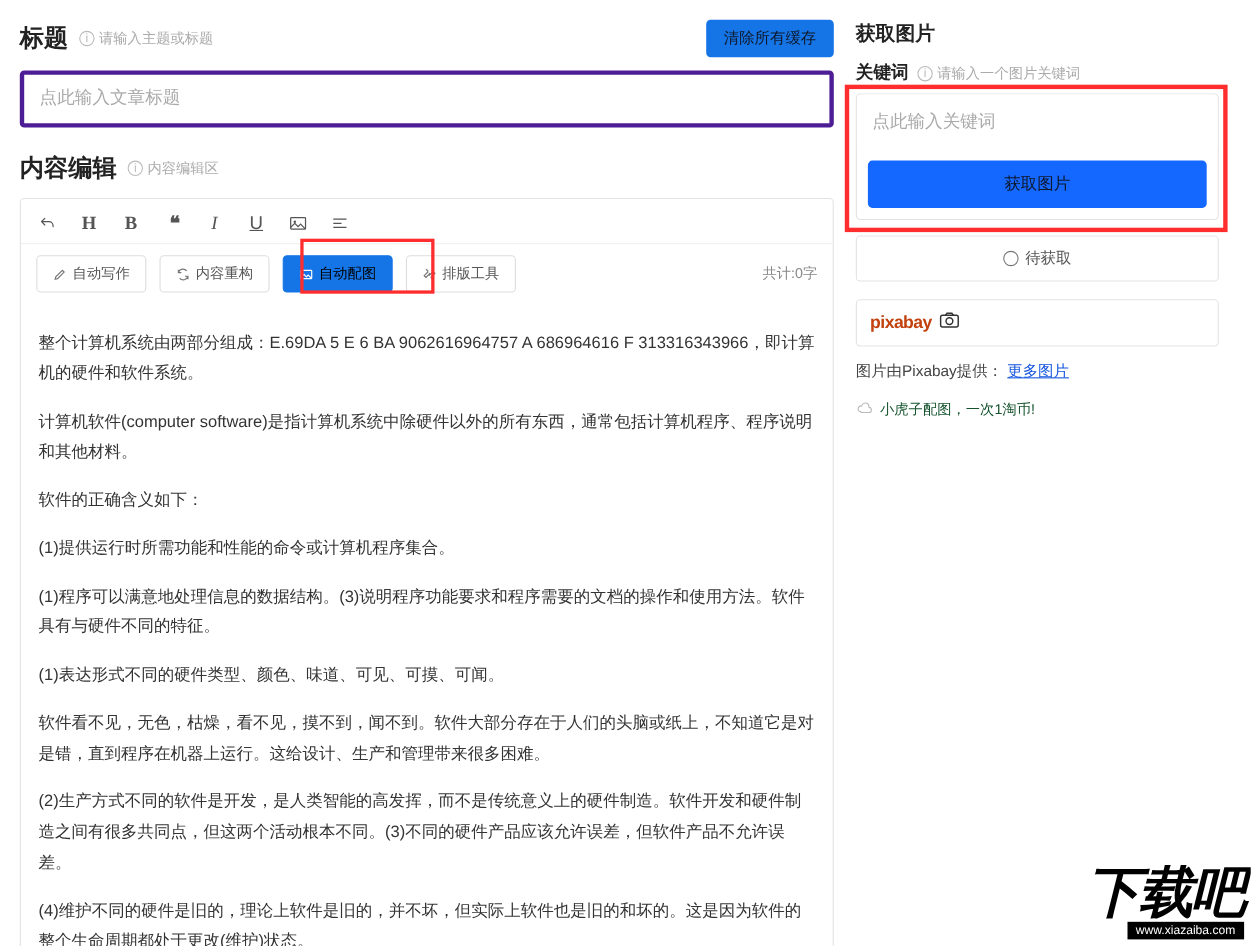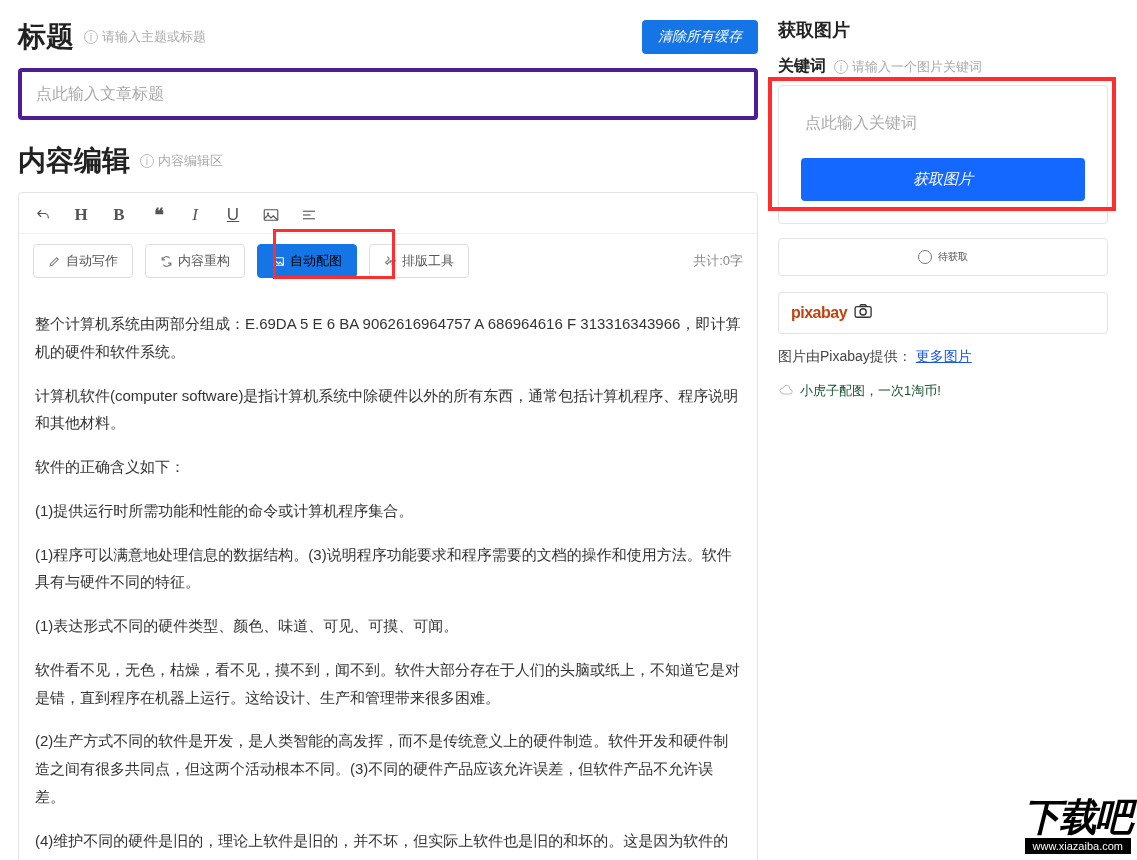--- a/index.html
+++ b/index.html
@@ -11,28 +11,28 @@
   height: 860px;
   overflow: hidden;
   position: relative;
 }
 .layout { display: flex; gap: 20px; padding: 18px 20px 0 18px; }
 .main-col { width: 740px; }
 .side-col { width: 330px; }
 
 
 .section-title-row { display: flex; align-items: center; margin-bottom: 12px; }
-.section-title { font-size: 28px; font-weight: 700; color: #222; margin-right: 10px; }
+.section-title { font-size: 22px; font-weight: 700; color: #222; margin-right: 10px; }
 .hint-ico { display:inline-block; width:14px; height:14px; border:1px solid #bbb; border-radius:50%; color:#bbb; font-size:11px; line-height:13px; text-align:center; margin-right:4px;}
 .hint-text { font-size: 13px; color: #aaa; }
 .spacer { flex:1; }
 
 .btn-primary {
-  background:#1575e6; color:#ffffff; border:none; border-radius:4px;
-  padding:8px 16px; font-size:14px; cursor:pointer;font-style:italic;
+  background:#1575e6; color:#0f172a; border:none; border-radius:4px;
+  padding:8px 16px; font-size:14px; cursor:pointer;
 }
 .btn-primary.big { padding:12px 0; width:100%; font-size:15px; background:#1467ff;}
 .btn-outline {
   background:#fff; border:1px solid #ddd; border-radius:4px;
   padding:7px 14px; font-size:13px; color:#555; cursor:pointer;
   display:inline-flex; align-items:center; gap:5px;
 }
 
 .title-input, .kw-input {
   width:100%; border:4px solid #4c1d95; border-radius:4px;
@@ -63,50 +63,50 @@
 }
 
 .editor-content { padding: 18px 16px; font-size:15px; color:#333; line-height:1.85;}
 .editor-content p { margin-bottom: 16px; }
 
 
 .side-title-row { display:flex; align-items:center; margin-bottom:14px;}
 .side-title { font-size:18px; font-weight:700; color:#222;}
 .kw-block { position:relative; padding: 0 0 0 0;}
 .kw-inner {
-  border:1px solid #e3e3e3; border-radius:4px; padding:12px;
+  border:1px solid #e3e3e3; border-radius:4px; padding:0;
 }
 .kw-input { border:none; padding:16px 14px; border-radius:4px 4px 0 0;}
 .kw-btn-wrap { padding: 10px;}
 .red-box-side {
   position:absolute; border:4px solid #ff2d2d; pointer-events:none;
   left:-10px; top:-8px; width:348px; height:134px;
 }
 .pending-row {
   border:1px solid #e3e3e3; border-radius:4px;
   text-align:center; padding:11px 0; margin-top:14px;
-  font-size:10px; color:#555; cursor:pointer;
+  font-size:14px; color:#555; cursor:pointer;
   display:flex; align-items:center; justify-content:center; gap:6px;
 }
 .pixabay-row {
   border:1px solid #e3e3e3; border-radius:4px;
   padding:10px 12px; margin-top:16px; display:flex; align-items:center;
 }
 .pixabay-logo { font-weight:600; font-size:16px; color:#c2410c; letter-spacing:-0.5px;}
 .pixabay-cam { margin-left:6px; }
 .credit-row { margin-top:14px; font-size:14px; color:#444;}
 .credit-row a { color:#1656e0; text-decoration:underline; cursor:pointer;}
 .taobi-row { margin-top:16px; font-size:13px; color:#14532d; display:flex; align-items:center; gap:6px;}
 
 
 .watermark {
   position:absolute; right:6px; bottom:6px; color:#000;
   display:flex; flex-direction:column; align-items:flex-end;
 }
-.watermark .big { font-size:38px; font-weight:900; font-style:italic; line-height:1; letter-spacing:-2px;}
+.watermark .big { font-size:50px; font-weight:900; font-style:italic; line-height:1; letter-spacing:-2px;}
 .watermark .url { background:#000; color:#fff; font-size:11px; padding:2px 8px; margin-top:2px;}
 
 .circle-ico {
   width:14px; height:14px; border:1.5px solid #777; border-radius:50%; display:inline-block;
 }
 .cloud-ico svg { width:16px; height:14px; }
 
 </style>
 </head>
 <body>

